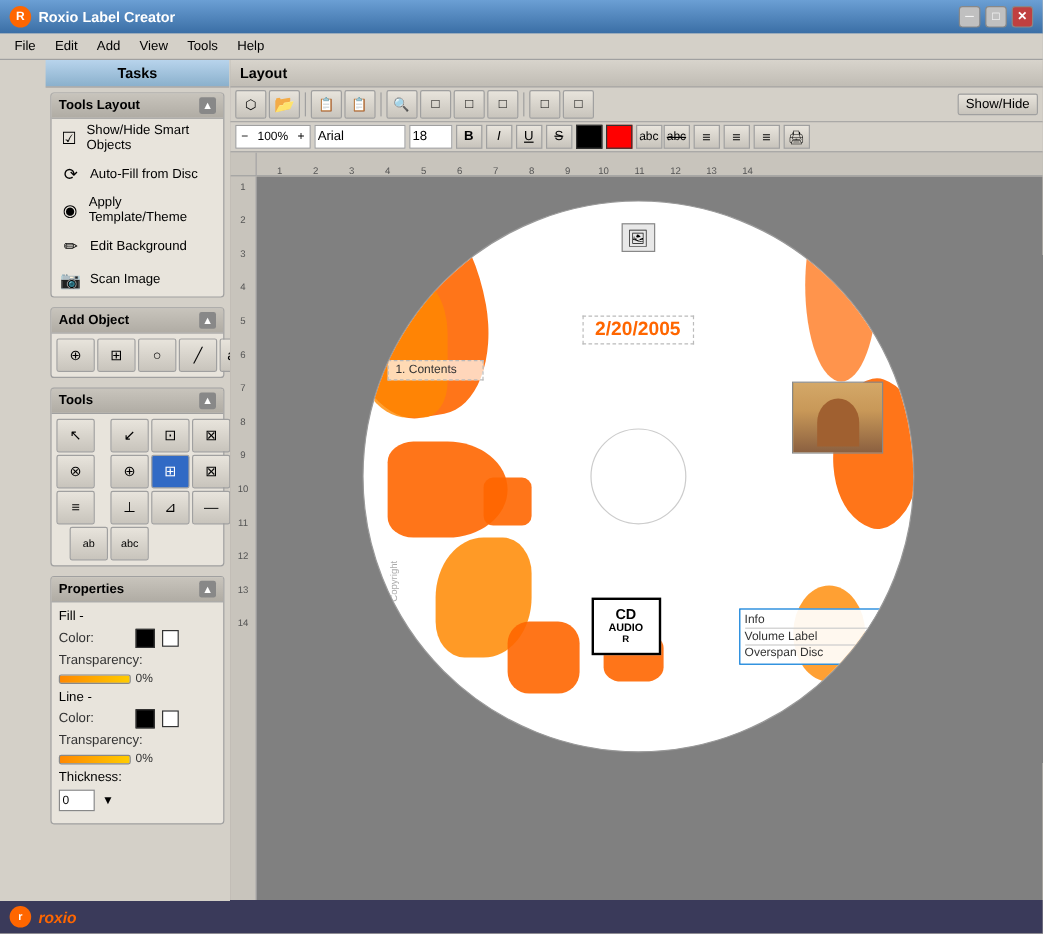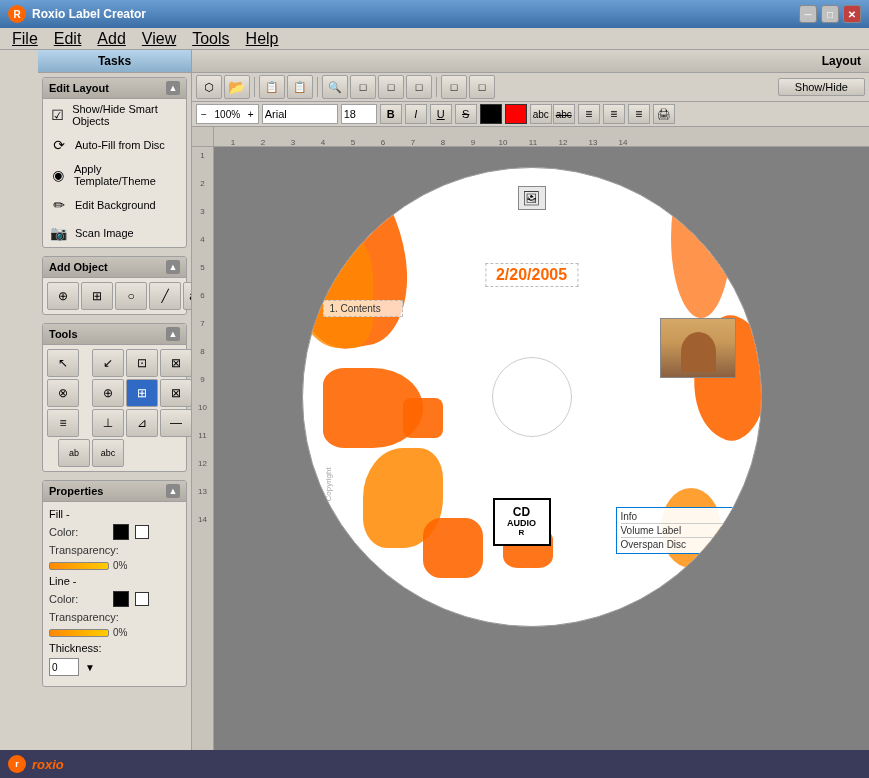--- a/index.html
+++ b/index.html
@@ -42,22 +42,21 @@
       background: #d4d0c8;
       height: 22px;
       display: flex;
       align-items: center;
       padding: 0 4px;
       border-bottom: 1px solid #a0a0a0;
     }
     .menu-item {
       padding: 2px 8px;
       cursor: pointer;
-      font-size: 16px;
-      text-decoration: underline;
+      font-size: 11px;
     }
 
     
     .main-container {
       display: flex;
       height: calc(778px - 50px - 28px);
     }
 
     
     .left-panel {
@@ -170,21 +169,20 @@
       flex-direction: column;
       background: #c0bcb4;
     }
 
     .layout-header {
       background: linear-gradient(to bottom, #d8d4cc, #c0bcb4);
       padding: 4px 8px;
       font-weight: bold;
       font-size: 12px;
       border-bottom: 1px solid #a0a0a0;
-      text-align: right;
     }
 
     
     .toolbar {
       background: #d4d0c8;
       border-bottom: 1px solid #a0a0a0;
       padding: 2px 4px;
       display: flex;
       align-items: center;
       gap: 2px;
@@ -200,21 +198,21 @@
       border-radius: 2px;
     }
     .toolbar-separator {
       width: 1px; height: 20px;
       background: #a0a0a0;
       margin: 0 2px;
     }
     .show-hide-btn {
       background: linear-gradient(to bottom, #e8e4dc, #c8c4bc);
       border: 1px solid #a0a0a0;
-      padding: 2px 16px;
+      padding: 2px 6px;
       cursor: pointer;
       font-size: 11px;
       border-radius: 2px;
       margin-left: auto;
     }
 
     
     .format-toolbar {
       background: #d4d0c8;
       border-bottom: 1px solid #a0a0a0;
@@ -388,21 +386,21 @@
 
 <div class="main-container">
 
   <div class="left-panel">
     <div style="background: linear-gradient(to bottom,#b8d4ec,#8ab0cc);padding:4px 8px;font-weight:bold;font-size:12px;text-align:center;border-bottom:1px solid #a0a0a0;">
       <span>Tasks</span>
     </div>
 
     <div class="panel-section">
       <div class="panel-header">
-        <span>Edit Layout</span>
+        <span>Tools Layout</span>
         <div class="panel-header-icon">▲</div>
       </div>
       <div class="panel-item">
         <div class="panel-item-icon">☑</div>
         <span>Show/Hide Smart Objects</span>
       </div>
       <div class="panel-item">
         <div class="panel-item-icon">⟳</div>
         <span>Auto-Fill from Disc</span>
       </div>

